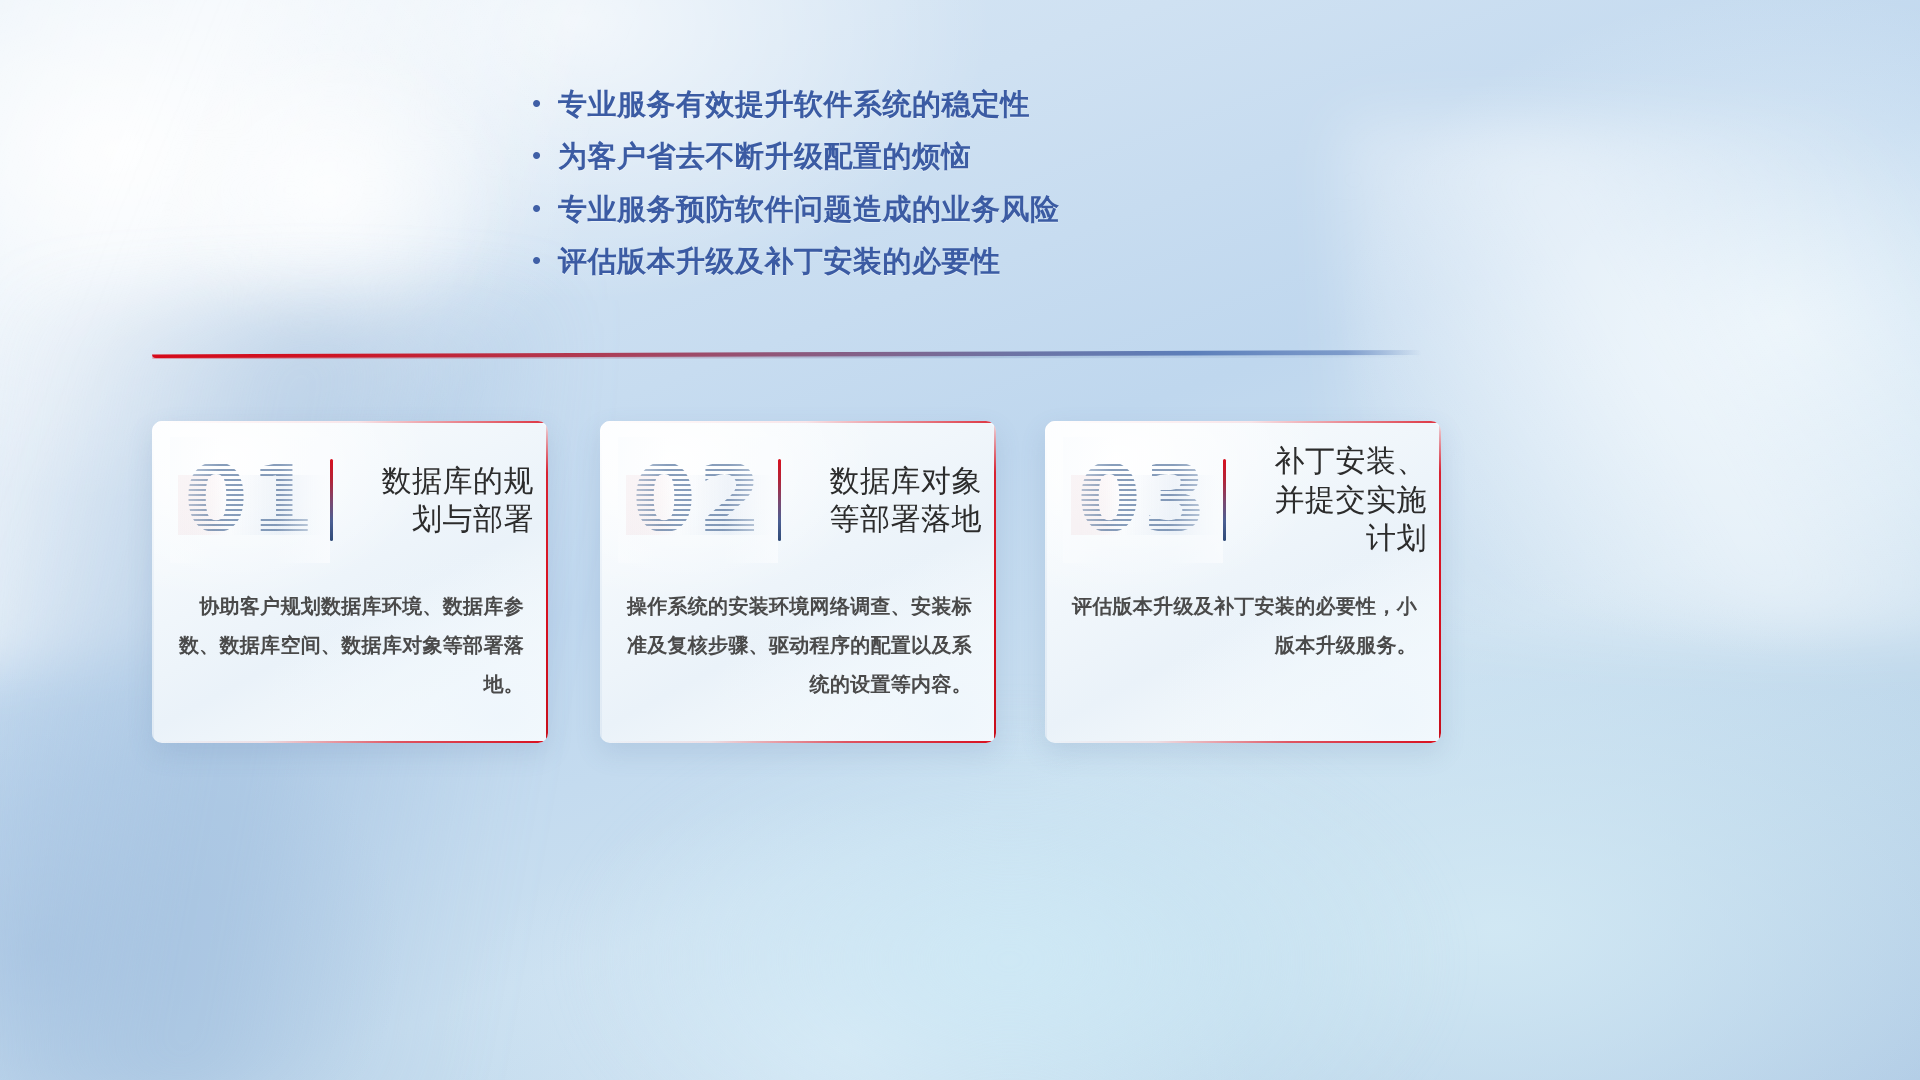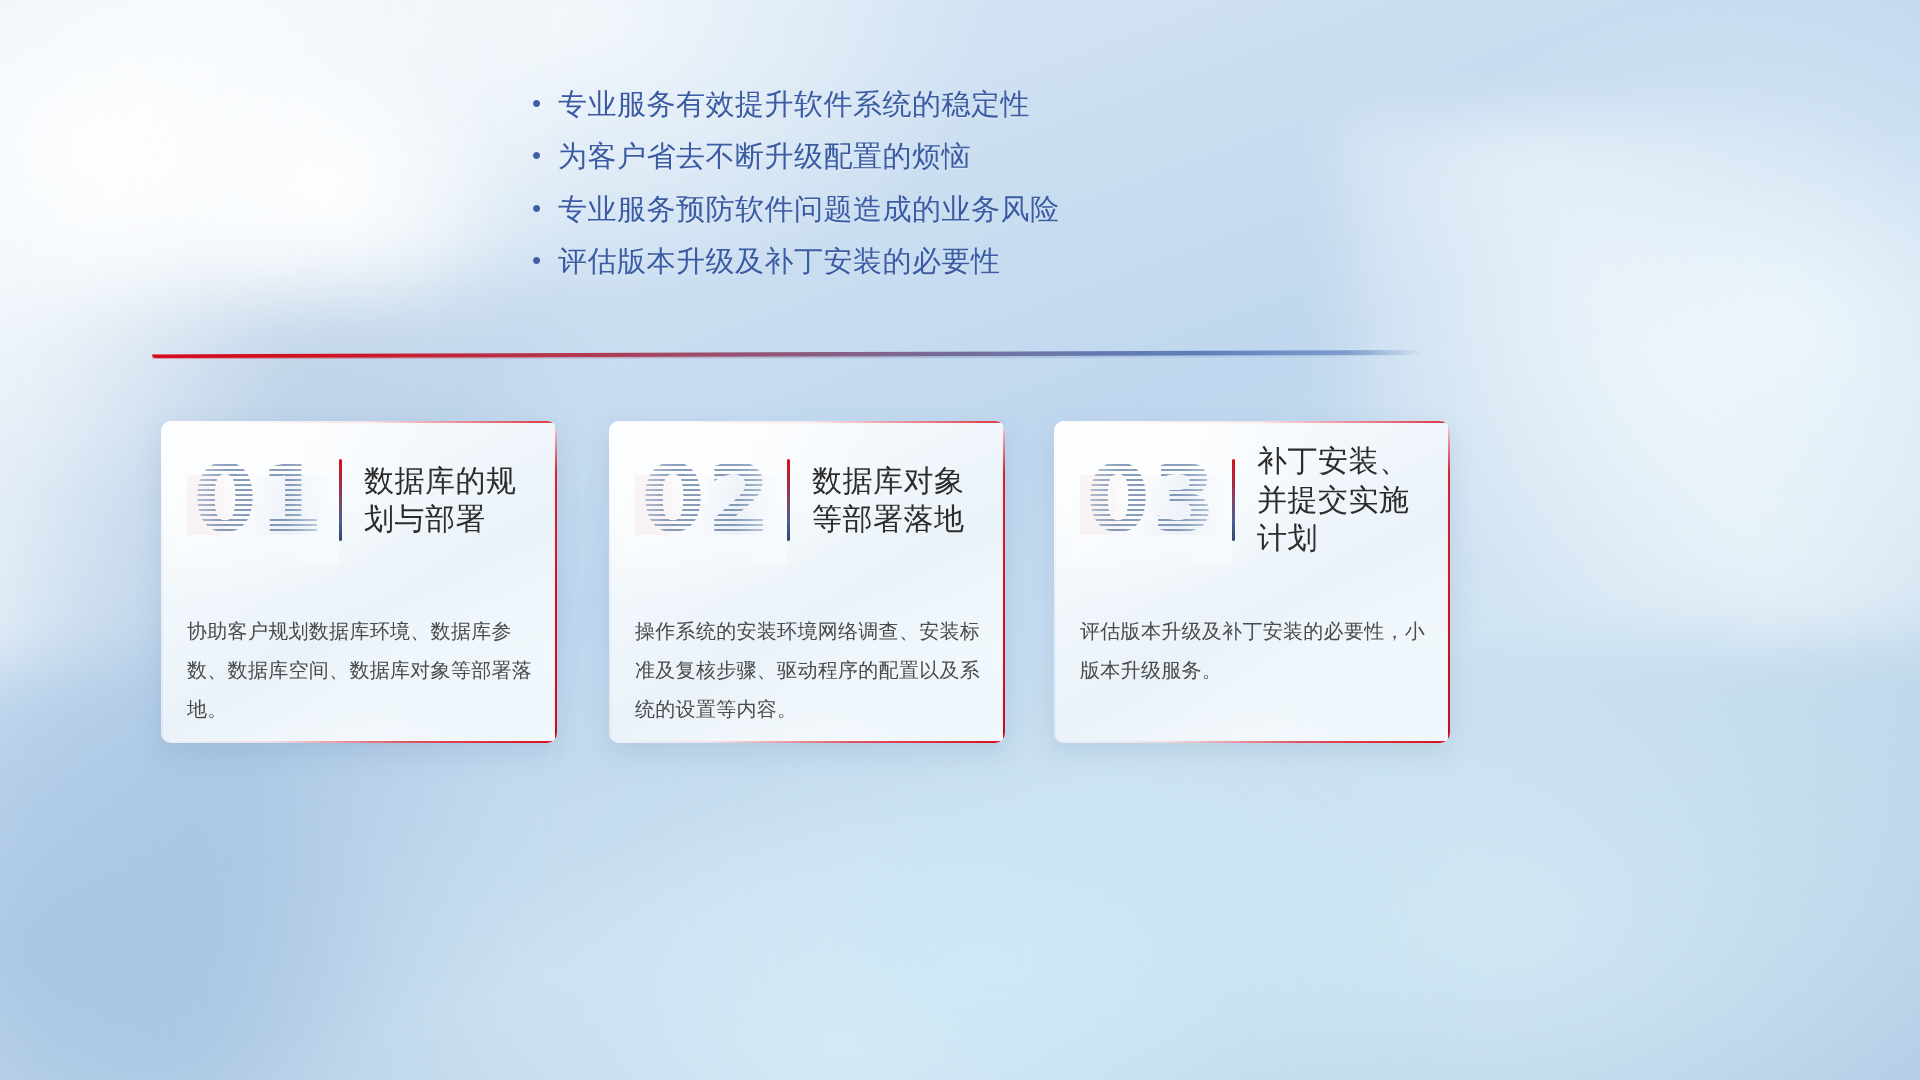--- a/index.html
+++ b/index.html
@@ -44,21 +44,21 @@
   .bullet{
     display:flex;align-items:baseline;
     margin-bottom:19px;
   }
   .bullet .dot{
     width:26px;flex:0 0 26px;color:#3f5fa6;font-size:26px;line-height:1;
     text-align:left;position:relative;top:-2px;
   }
   .bullet .btxt{
     font-size:29px;line-height:1.15;color:#3b5ba3;letter-spacing:0.5px;
-    font-weight:400;
+    font-weight:700;
     text-shadow:0 1px 0 rgba(255,255,255,0.35);
   }
 
   
   #divider{
     position:absolute;left:152px;top:350px;width:1270px;height:16px;
   }
   #divider .lineA{
     position:absolute;left:0;top:0;width:100%;height:8px;
     background:linear-gradient(90deg,#d60a1a 0%,#cf1424 14%,#b03a52 34%,#8a5b80 52%,#6d74a5 68%,#5c7fba 82%,#7e9ccb 94%,rgba(140,170,205,0) 100%);
@@ -66,21 +66,21 @@
     border-radius:4px;
   }
   #divider .lineB{
     position:absolute;left:0;top:4px;width:100%;height:5px;
     background:linear-gradient(90deg,rgba(214,10,26,0.55) 0%,rgba(170,50,80,0.4) 30%,rgba(90,120,170,0.35) 62%,rgba(140,170,205,0) 100%);
     filter:blur(2px);
     clip-path:polygon(0 40%, 100% 0, 100% 75%, 0 100%);
   }
 
   
-  #cards{position:absolute;left:161px;top:421px;width:1300px;height:372px;}
+  #cards{position:absolute;left:152px;top:421px;width:1300px;height:372px;text-align:right;}
   .card{
     position:absolute;top:0;width:396px;height:322px;
     border-radius:10px;
     background:
       radial-gradient(ellipse 300px 200px at 18% 12%, rgba(255,255,255,0.98) 0%, rgba(255,255,255,0.0) 70%),
       radial-gradient(ellipse 340px 240px at 88% 92%, rgba(238,246,252,0.95) 0%, rgba(238,246,252,0.0) 72%),
       linear-gradient(152deg,#fbfdfe 0%,#f3f8fc 30%,#eaf2f9 58%,#f4f9fc 80%,#fdfeff 100%);
     box-shadow:0 10px 26px rgba(90,120,160,0.16), 0 1px 2px rgba(255,255,255,0.9) inset;
     overflow:hidden;
   }
@@ -147,22 +147,21 @@
     width:3px;flex:0 0 3px;height:82px;margin:0 22px 0 6px;border-radius:2px;
     background:linear-gradient(180deg,#d8101f 0%,#b32438 26%,#7a4870 52%,#4b5f93 76%,#2f4a77 100%);
   }
   .ctitle{
     font-size:30px;line-height:1.28;color:#2c2c2c;font-weight:400;
     letter-spacing:0.5px;padding-right:14px;
   }
   .cbody{
     position:absolute;left:26px;right:24px;top:166px;
     font-size:20px;line-height:1.95;color:#4a4a4a;letter-spacing:0.3px;
-    font-weight:400;
-    margin-top:25px;
+    font-weight:700;
   }
 </style>
 </head>
 <body>
 
 <div id="slide">
 
   <div class="sheen s1"></div>
   <div class="sheen s5"></div>
   <div class="sheen s2"></div>

